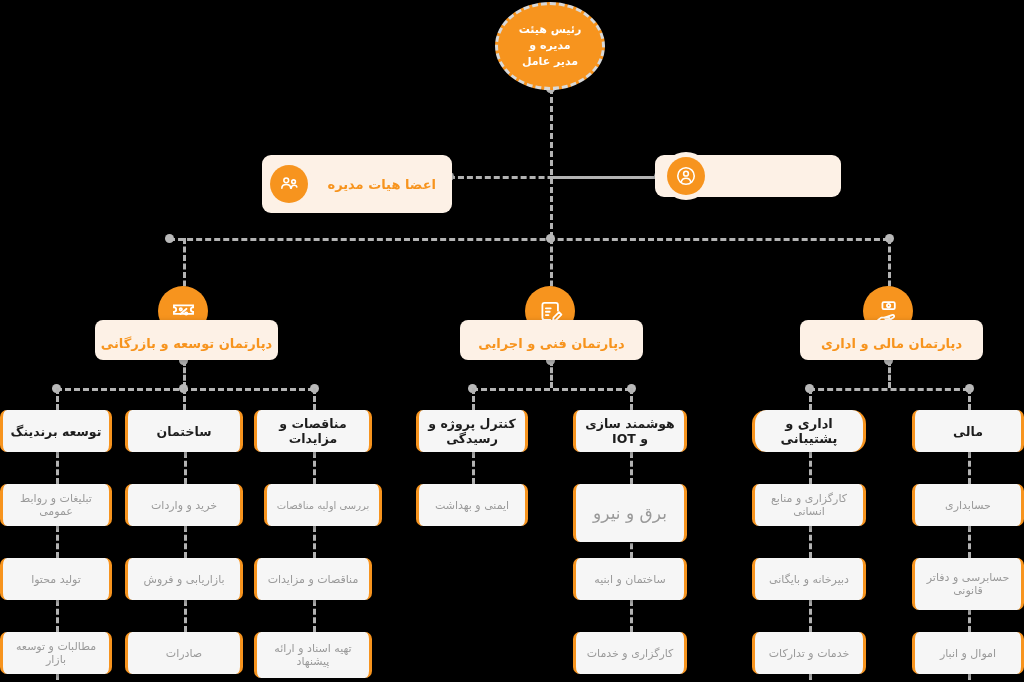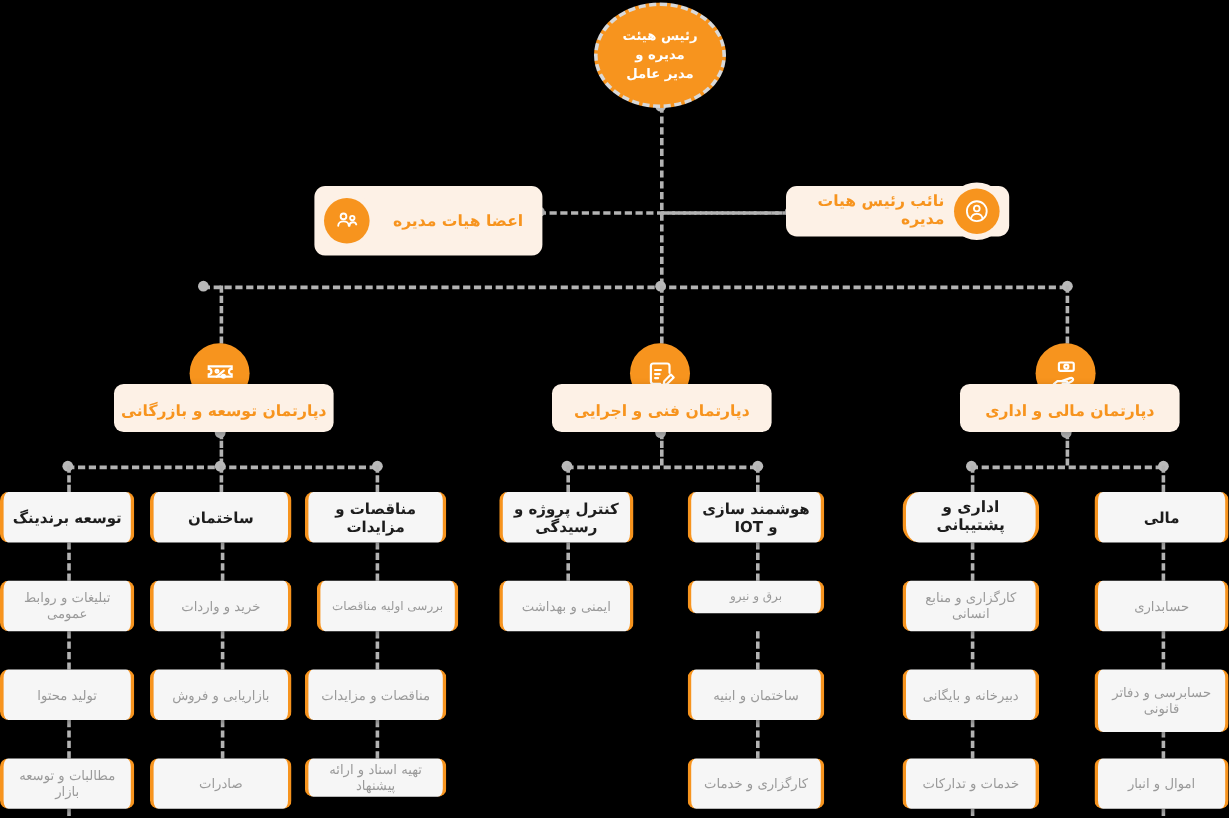--- a/index.html
+++ b/index.html
@@ -148,21 +148,20 @@
       <svg viewBox="0 0 24 24" fill="none" stroke="#fff" stroke-width="1.7" stroke-linecap="round">
         <circle cx="9" cy="8" r="2.6"></circle>
           <path d="M4.2 16.5c0-2.5 2.2-4 4.8-4s4.8 1.5 4.8 4"></path>
         <circle cx="17" cy="9.5" r="2"></circle>
           <path d="M14.5 16.5c0-2 1.4-3.2 3.2-3.2 1.5 0 2.6.8 2.9 2"></path>
       </svg>
     </div>
   </div>
 
   <div class="pill" style="left:655px;top:155px;width:186px;height:42px;padding:0 8px 0 12px;flex-direction:row-reverse;">
-    <div class="lbl" style="font-size:13px;text-align:right;padding-right:8px;">نائب رئیس هیات مدیره</div>
     <div class="ic">
       <svg viewBox="0 0 24 24" fill="none" stroke="#fff" stroke-width="1.7" stroke-linecap="round">
         <circle cx="12" cy="12" r="9"></circle>
           <circle cx="12" cy="9.5" r="2.6"></circle>
         <path d="M6.8 18.4c.6-2.6 2.7-4 5.2-4s4.6 1.4 5.2 4"></path>
       </svg>
     </div>
   </div>
 
   <div class="dept-ic" style="left:158px;top:286px;">
@@ -227,33 +226,33 @@
       </div>
       <div class="node lvl4" style="left: 254px; top: 410px; width: 118px; height: 42px; font-size: 12.5px;">
         <span>مناقصات و مزایدات</span>
       </div>
       <div class="node lvl5" style="left: 264px; top: 484px; width: 118px; height: 42px; font-size: 10px;">
         <span>بررسی اولیه مناقصات</span>
       </div>
       <div class="node lvl5" style="left: 254px; top: 558px; width: 118px; height: 42px; font-size: 11px;">
         <span>مناقصات و مزایدات</span>
       </div>
-      <div class="node lvl5" style="left: 254px; top: 632px; width: 118px; height: 32px; font-size: 11px;">
+      <div class="node lvl5" style="left: 254px; top: 632px; width: 118px; height: 46px; font-size: 11px;">
         <span>تهیه اسناد و ارائه پیشنهاد</span>
       </div>
       <div class="node lvl4" style="left: 416px; top: 410px; width: 112px; height: 42px; font-size: 12.5px;">
         <span>کنترل پروژه و رسیدگی</span>
       </div>
       <div class="node lvl5" style="left: 416px; top: 484px; width: 112px; height: 42px; font-size: 11px;">
         <span>ایمنی و بهداشت</span>
       </div>
       <div class="node lvl4" style="left: 573px; top: 410px; width: 114px; height: 42px; font-size: 12.5px;">
         <span>هوشمند سازی و  IOT</span>
       </div>
-      <div class="node lvl5" style="left: 573px; top: 484px; width: 114px; height: 27px; font-size: 10px;">
+      <div class="node lvl5" style="left: 573px; top: 484px; width: 114px; height: 58px; font-size: 17px;">
         <span>برق و نیرو</span>
       </div>
       <div class="node lvl5" style="left: 573px; top: 558px; width: 114px; height: 42px; font-size: 11px;">
         <span>ساختمان و ابنیه</span>
       </div>
       <div class="node lvl5" style="left: 573px; top: 632px; width: 114px; height: 42px; font-size: 11px;">
         <span>کارگزاری و خدمات</span>
       </div>
       <div class="node lvl4" style="left: 752px; top: 410px; width: 114px; height: 42px; font-size: 13px; border-radius: 14px;">
         <span>اداری و پشتیبانی</span>

